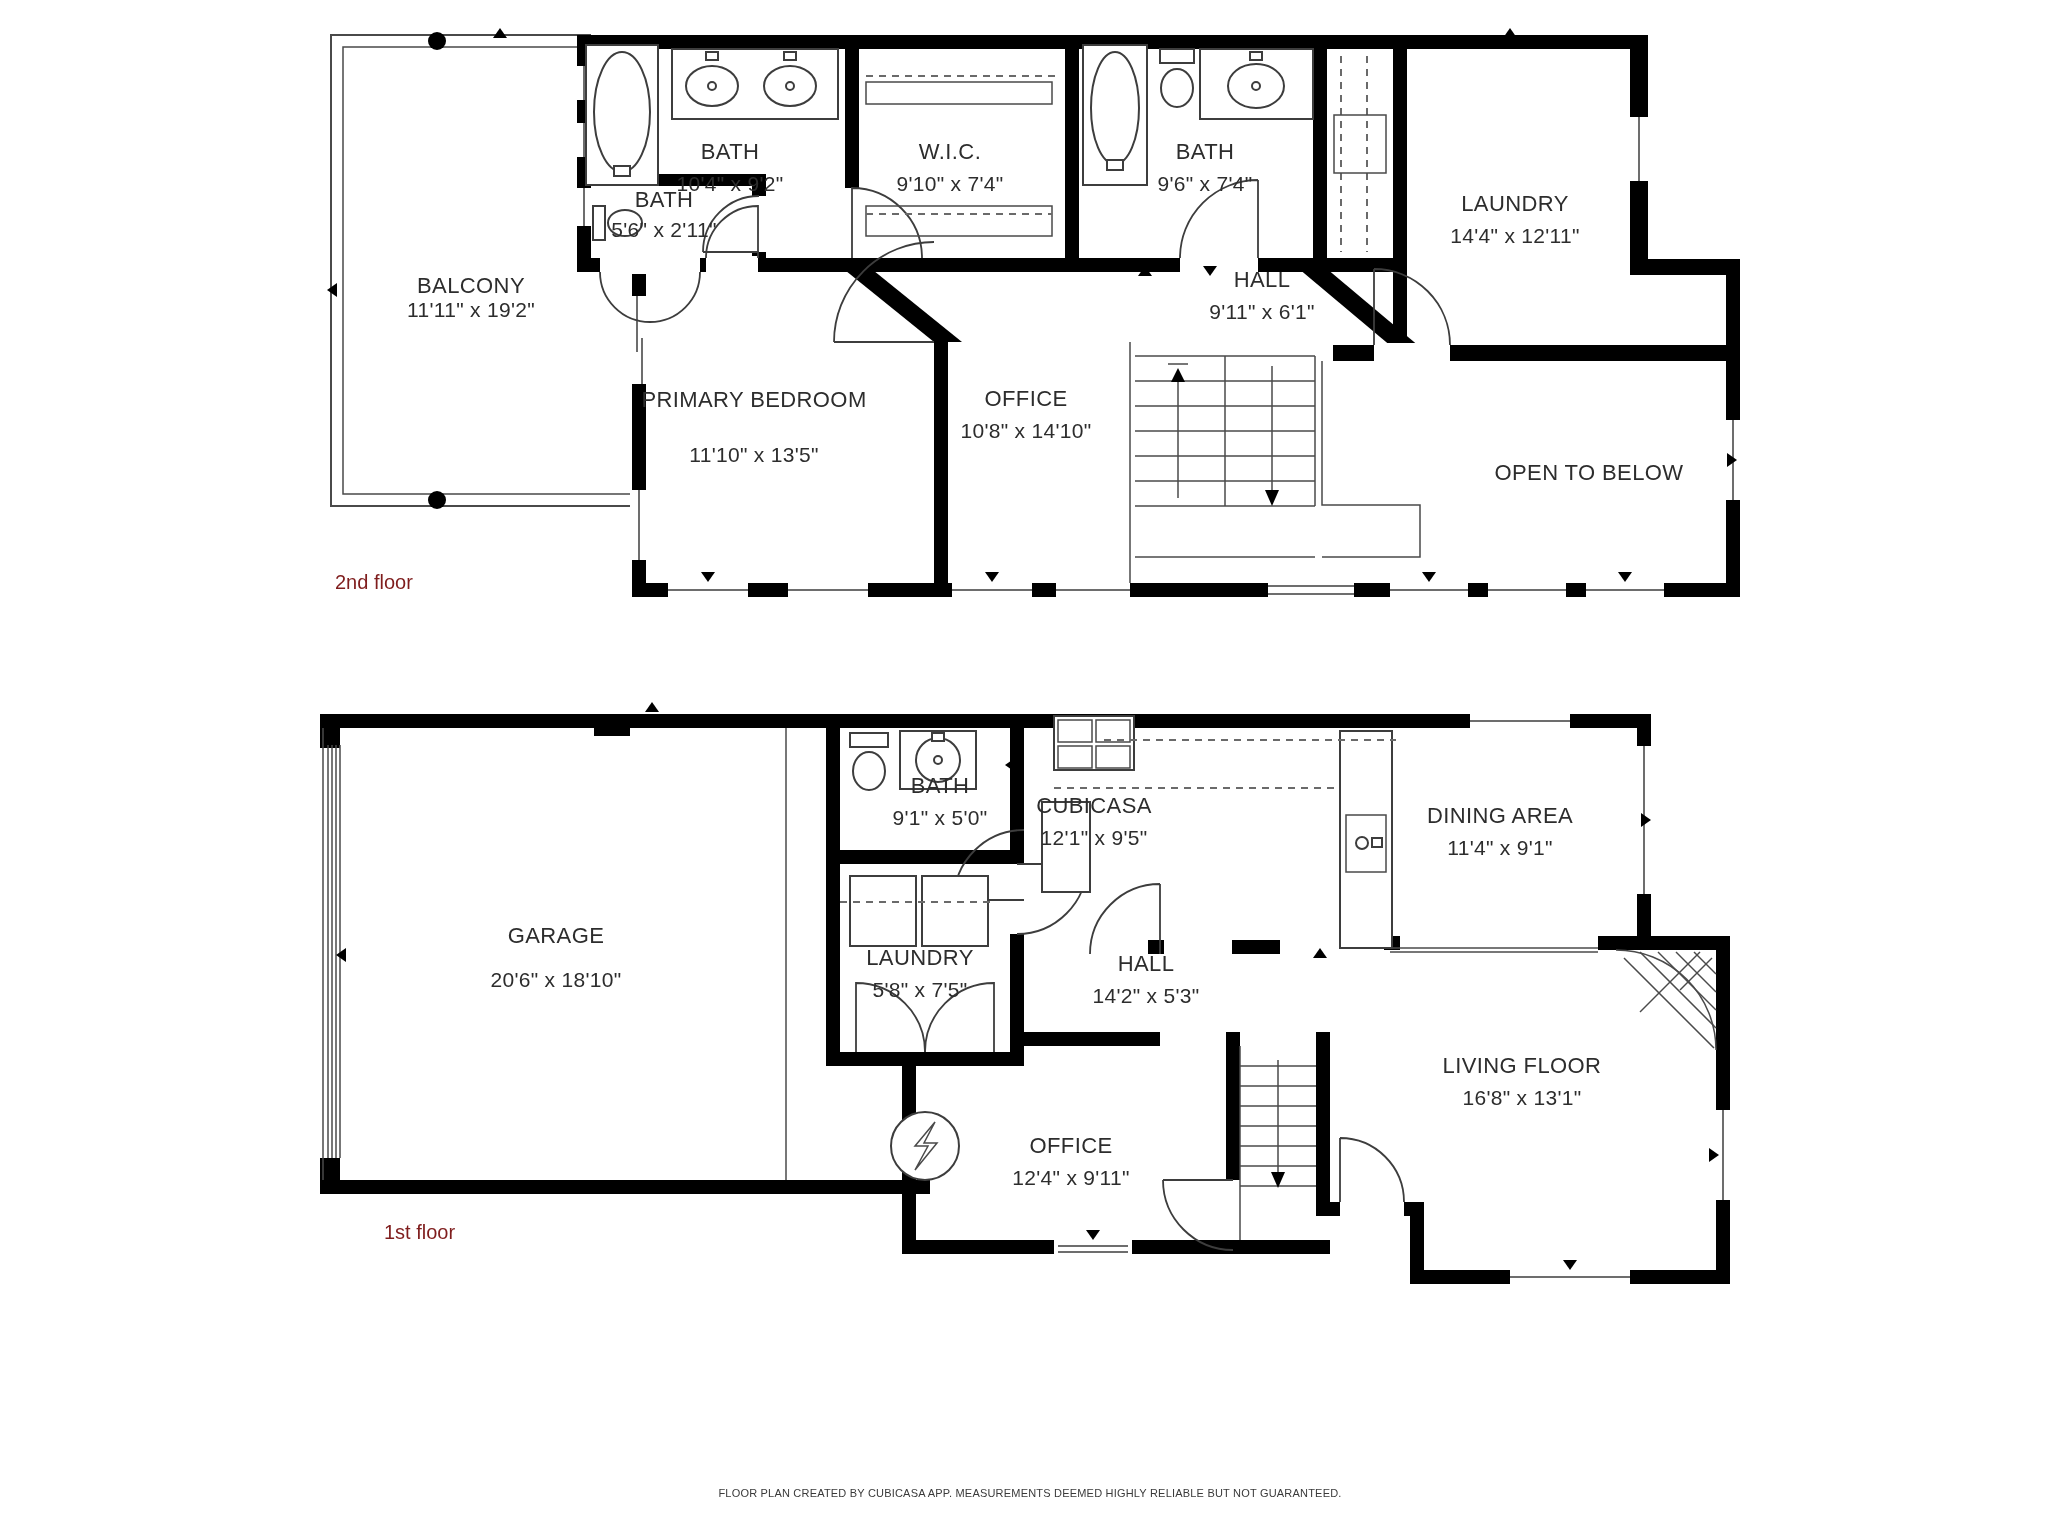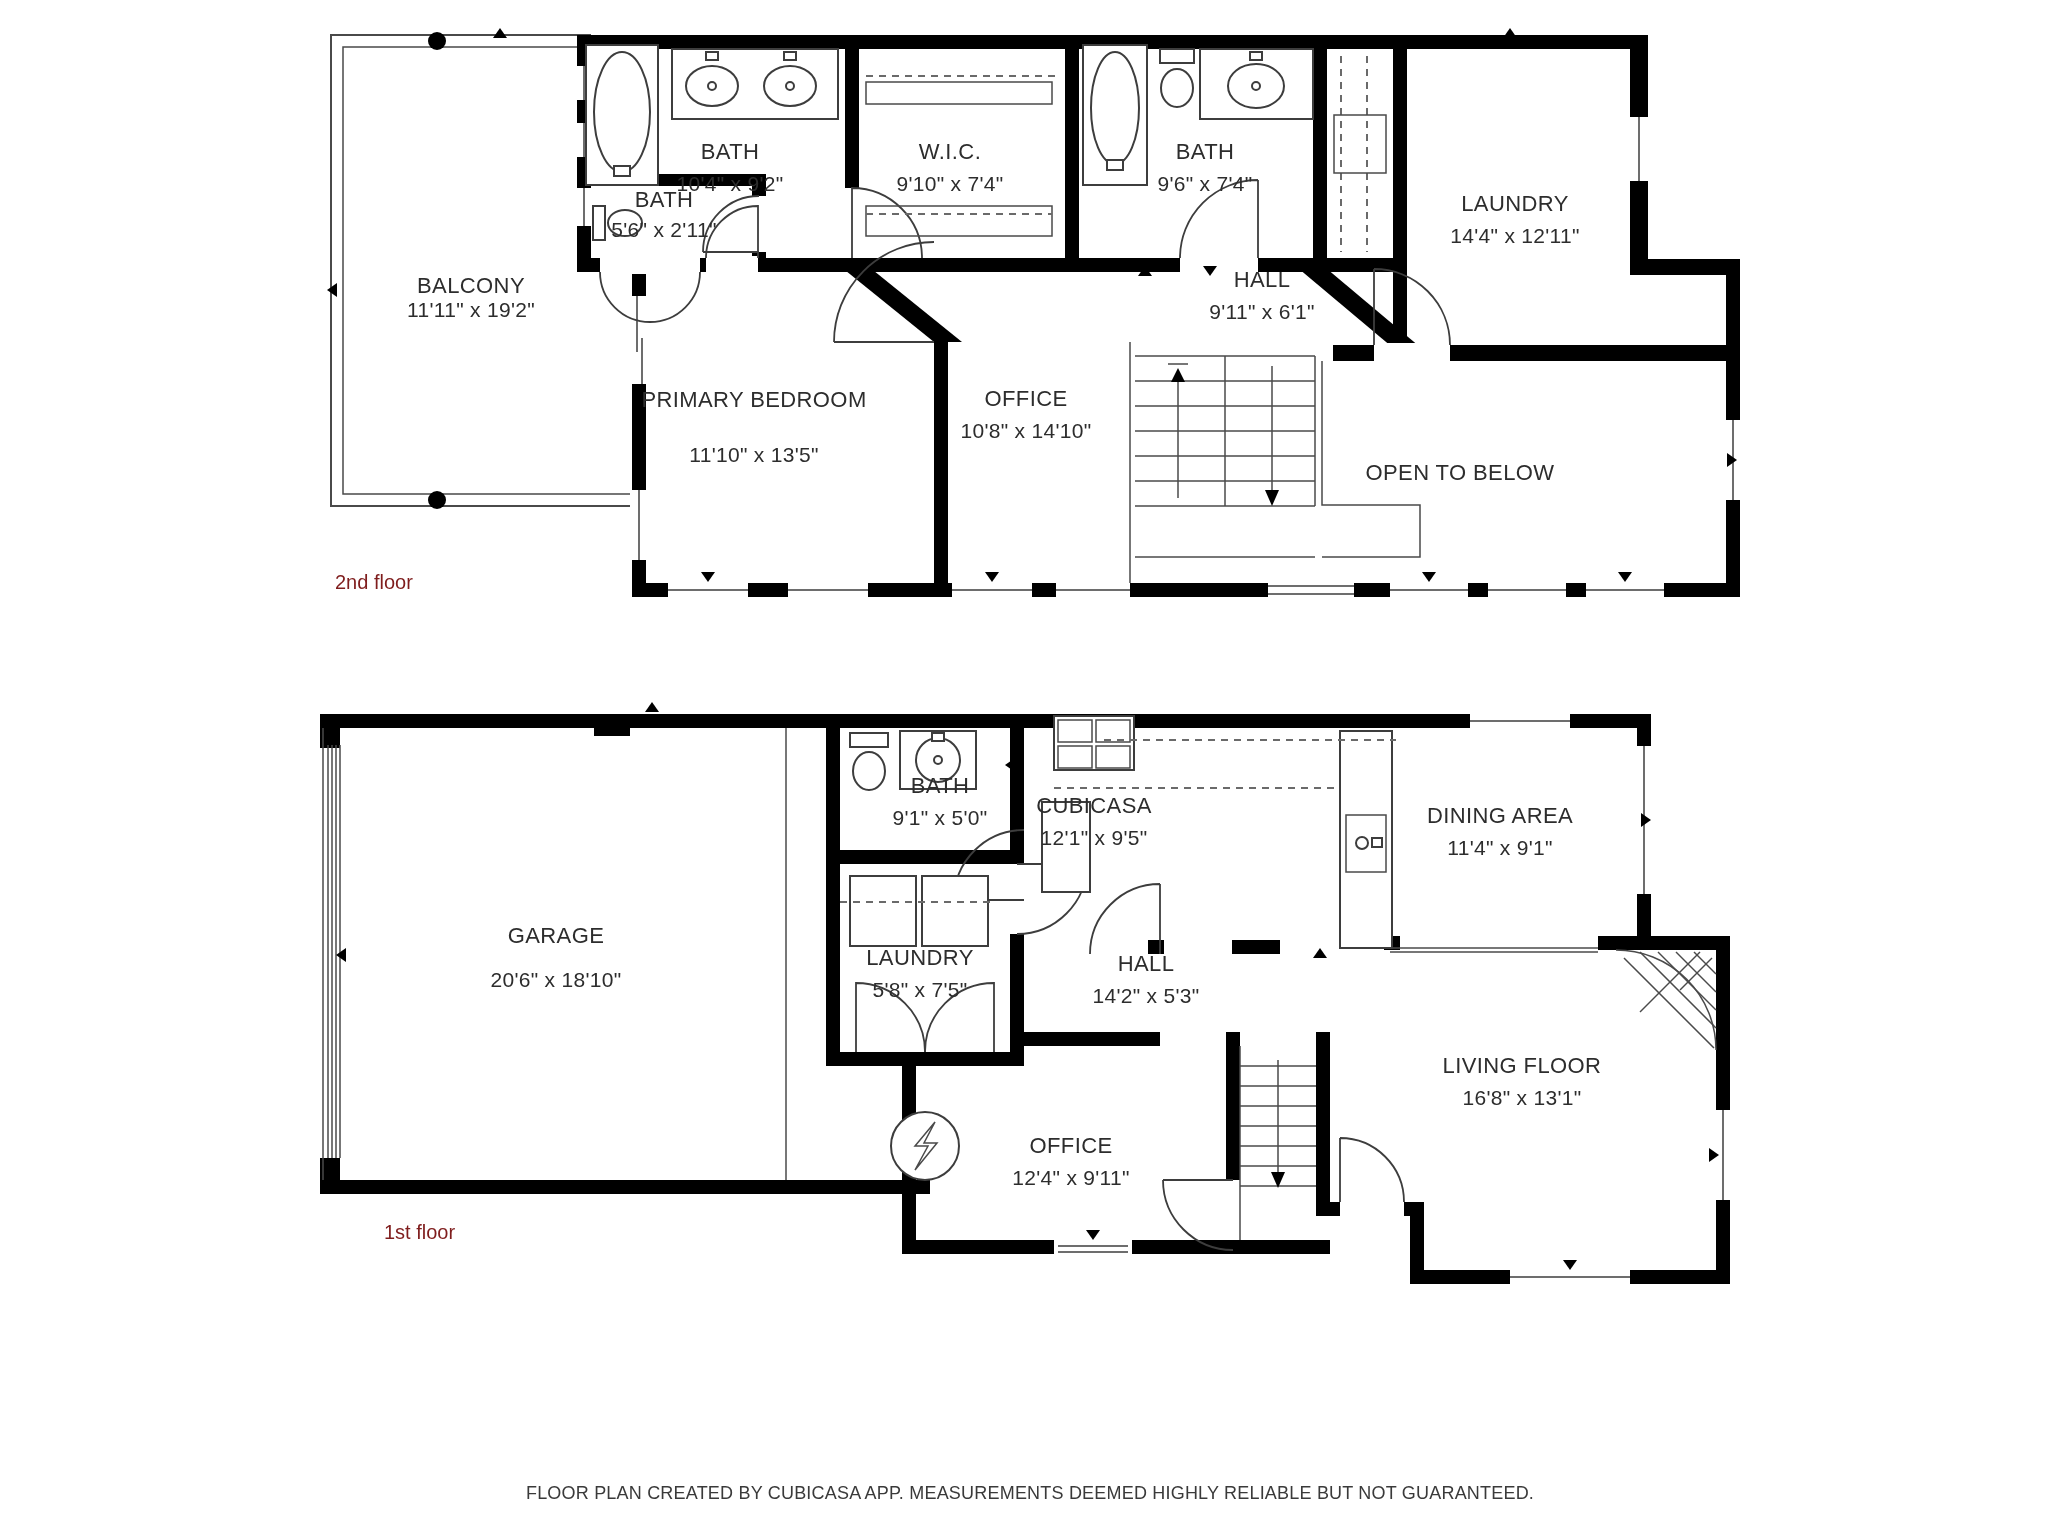--- a/index.html
+++ b/index.html
@@ -16,21 +16,21 @@
   .win{fill:#ffffff;stroke:none;}
   .winl{stroke:#3d3d3d;stroke-width:1.5;}
   .tri{fill:#000000;stroke:none;}
   .room-label{position:absolute;transform:translate(-50%,-50%);white-space:nowrap;
       font-size:22px;color:#2d2d2d;letter-spacing:0.4px;}
   .room-dims{position:absolute;transform:translate(-50%,-50%);white-space:nowrap;
       font-size:21px;color:#2d2d2d;letter-spacing:0.3px;}
   .floor-label{position:absolute;transform:translateY(-50%);white-space:nowrap;
       font-size:20px;color:#7f1d1d;}
   .footer{position:absolute;transform:translate(-50%,-50%);white-space:nowrap;
-      font-size:18px;color:#3a3a3a;letter-spacing:0.2px;}
+      font-size:11px;color:#3a3a3a;letter-spacing:0.2px;}
 </style>
 </head>
 <body>
 
 <div id="page">
 
 <svg width="2048" height="1536" viewBox="0 0 2048 1536">
 
   <g>
 
@@ -330,21 +330,21 @@
   <div class="room-label" style="left:1205px;top:152px">BATH</div>
   <div class="room-dims" style="left:1205px;top:184px">9'6" x 7'4"</div>
   <div class="room-label" style="left:1515px;top:204px">LAUNDRY</div>
   <div class="room-dims" style="left:1515px;top:236px">14'4" x 12'11"</div>
   <div class="room-label" style="left:1262px;top:280px">HALL</div>
   <div class="room-dims" style="left:1262px;top:312px">9'11" x 6'1"</div>
   <div class="room-label" style="left:754px;top:400px">PRIMARY BEDROOM</div>
   <div class="room-dims" style="left:754px;top:455px">11'10" x 13'5"</div>
   <div class="room-label" style="left:1026px;top:399px">OFFICE</div>
   <div class="room-dims" style="left:1026px;top:431px">10'8" x 14'10"</div>
-  <div class="room-label" style="left:1460px;top:473px">OPEN TO BELOW</div>
+  <div class="room-label" style="left:1589px;top:473px">OPEN TO BELOW</div>
   <div class="floor-label" style="left:335px;top:582px">2nd floor</div>
 
   <div class="room-label" style="left:556px;top:936px">GARAGE</div>
   <div class="room-dims" style="left:556px;top:980px">20'6" x 18'10"</div>
   <div class="room-label" style="left:940px;top:786px">BATH</div>
   <div class="room-dims" style="left:940px;top:818px">9'1" x 5'0"</div>
   <div class="room-label" style="left:920px;top:958px">LAUNDRY</div>
   <div class="room-dims" style="left:920px;top:990px">5'8" x 7'5"</div>
   <div class="room-label" style="left:1094px;top:806px">CUBICASA</div>
   <div class="room-dims" style="left:1094px;top:838px">12'1" x 9'5"</div>

